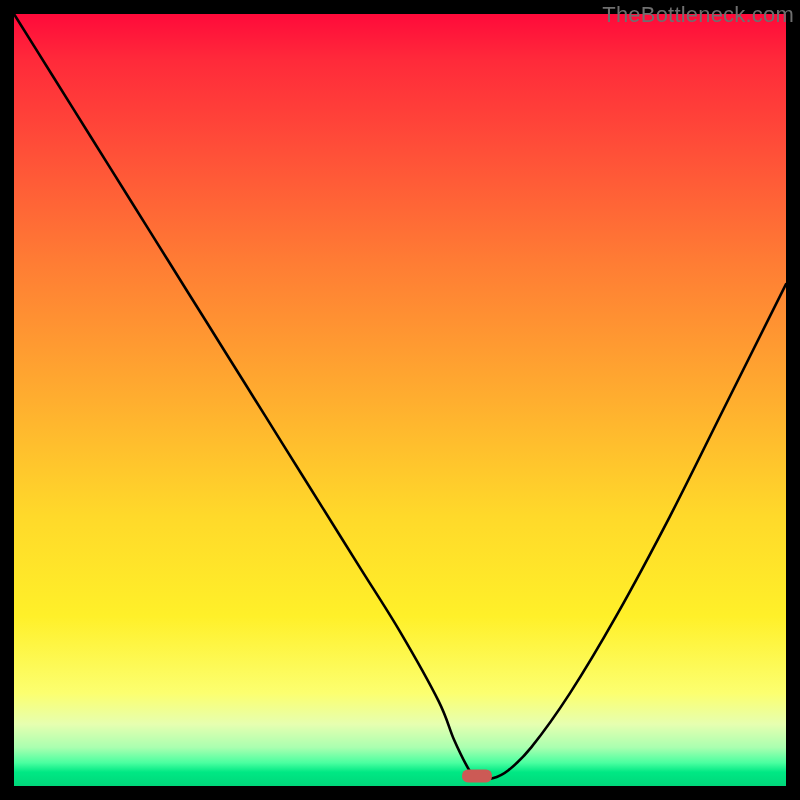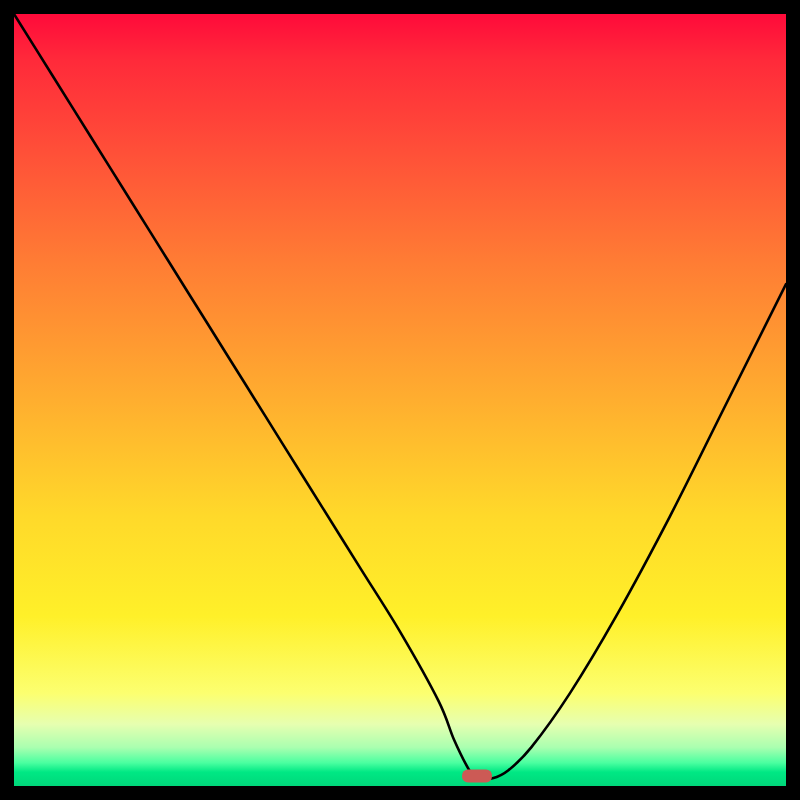--- a/index.html
+++ b/index.html
@@ -86,14 +86,15 @@
     <div class="gradient-bg"></div>
 
     <svg class="curve-svg" viewBox="0 0 772 772" preserveAspectRatio="none">
       <path id="curve-path" fill="none" stroke="#000" stroke-width="2.6" stroke-linecap="round" stroke-linejoin="round" d="M 0.00 0.00 C 6.43 10.29, 25.73 41.17, 38.60 61.76 C 51.47 82.35, 64.33 102.93, 77.20 123.52 C 90.07 144.11, 102.93 164.69, 115.80 185.28 C 128.67 205.87, 141.53 226.45, 154.40 247.04 C 167.27 267.63, 180.13 288.21, 193.00 308.80 C 205.87 329.39, 218.73 349.97, 231.60 370.56 C 244.47 391.15, 257.33 411.73, 270.20 432.32 C 283.07 452.91, 295.93 473.49, 308.80 494.08 C 321.67 514.67, 334.53 535.25, 347.40 555.84 C 360.27 576.43, 373.13 595.73, 386.00 617.60 C 398.87 639.47, 415.59 669.07, 424.60 687.08 C 433.61 705.09, 434.89 714.10, 440.04 725.68 C 445.19 737.26, 451.62 750.13, 455.48 756.56 C 459.34 762.99, 459.34 762.99, 463.20 764.28 C 467.06 765.57, 473.49 765.57, 478.64 764.28 C 483.79 762.99, 487.65 761.71, 494.08 756.56 C 500.51 751.41, 506.95 746.27, 517.24 733.40 C 527.53 720.53, 541.69 701.23, 555.84 679.36 C 569.99 657.49, 585.43 631.75, 602.16 602.16 C 618.89 572.57, 638.19 536.54, 656.20 501.80 C 674.21 467.06, 690.94 432.32, 710.24 393.72 C 729.54 355.12, 761.71 290.79, 772.00 270.20"></path>
     </svg>
 
     <div id="marker" class="marker" style="left: 60%; top: 98.7%; background: rgb(204, 90, 85);"></div>
 
   </div>
 
+  <div class="watermark">TheBottleneck.com</div>
 
 </div>
 
 </body></html>

